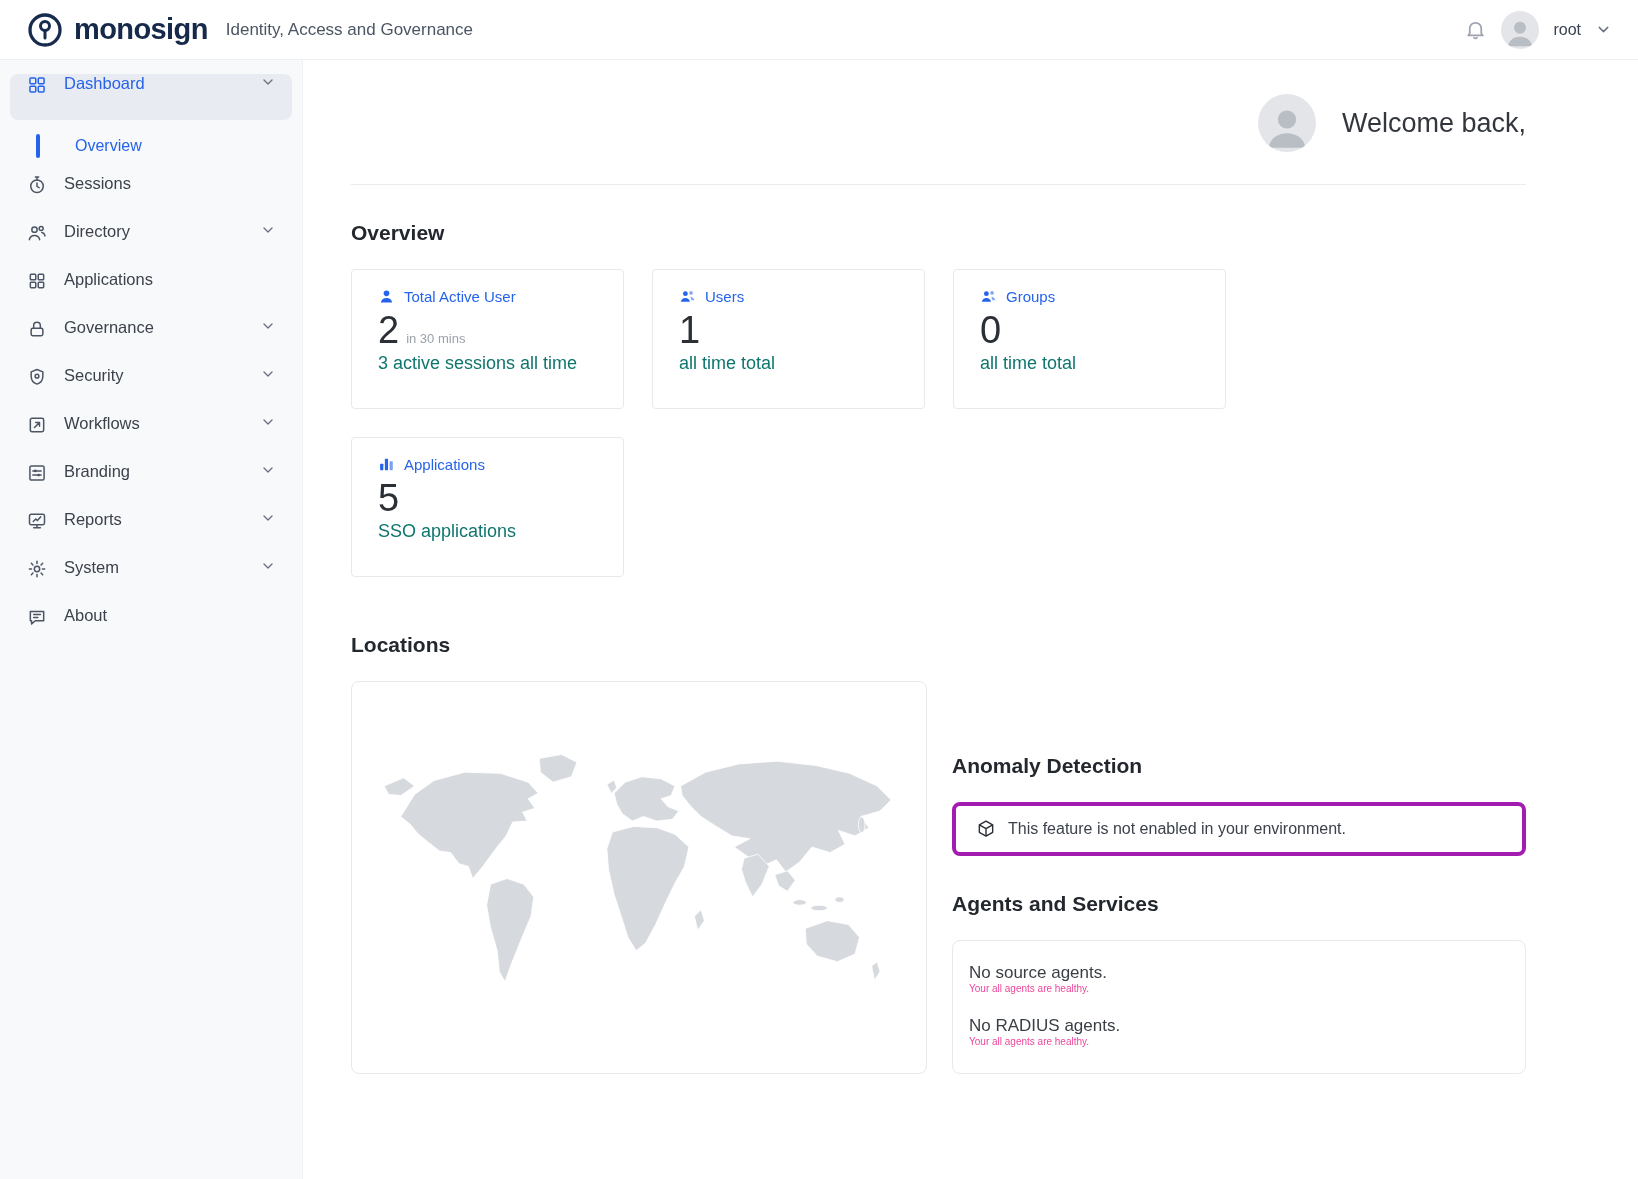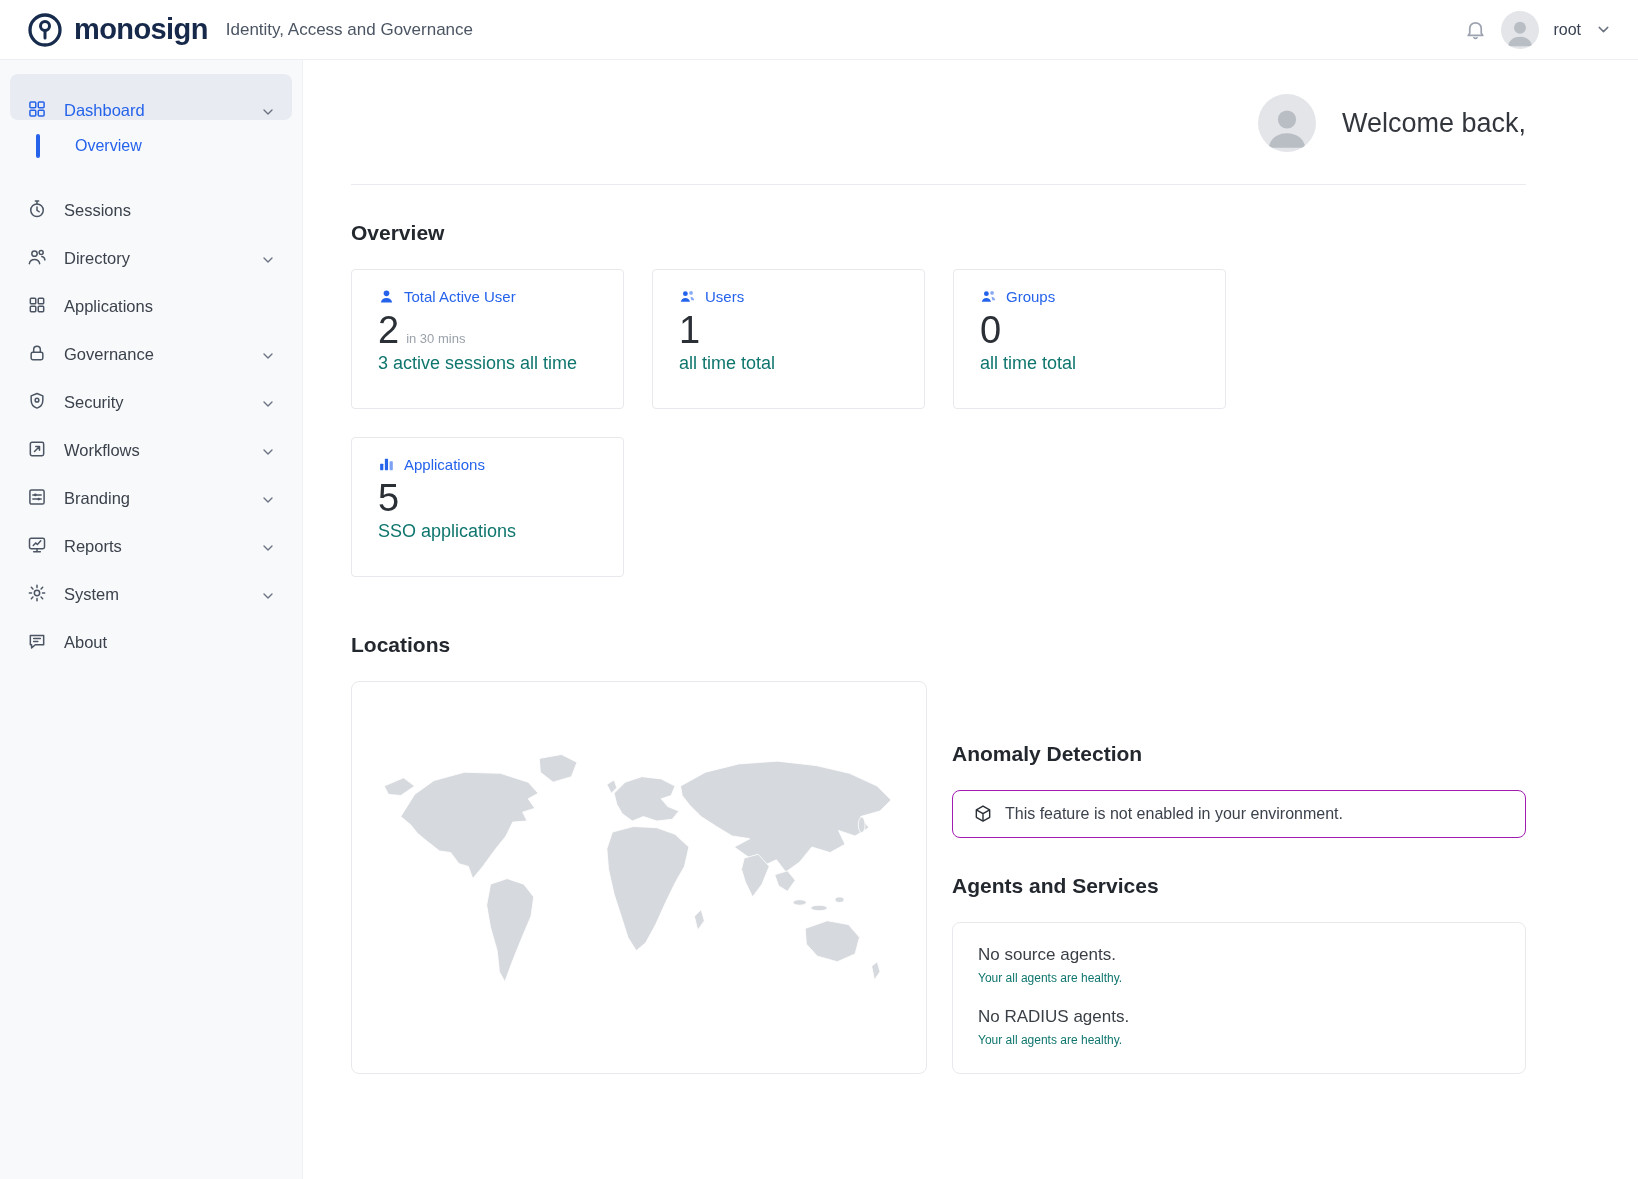--- a/index.html
+++ b/index.html
@@ -14,21 +14,21 @@
   .topbar-right { margin-left:auto; display:flex; align-items:center; gap:14px; }
   .bell { color:#9ca3af; display:flex; cursor:pointer; }
   .avatar-sm { width:38px; height:38px; border-radius:50%; background:#e3e5e9; display:flex; align-items:flex-end; justify-content:center; overflow:hidden; cursor:pointer; }
   .user-name { font-size:16px; color:#374151; }
   .user-chevron { color:#6b7280; display:flex; cursor:pointer; }
 
   
   .layout { display:flex; height:1119px; }
   .sidebar { width:303px; flex-shrink:0; background:#f8f9fb; border-right:1px solid #f0f1f3; padding-top:12px; }
 
-  .nav-item { display:flex; align-items:flex-end; height:46px; margin:2px 10px; padding:0 16px; border-radius:8px; color:#3c424c; font-size:16.5px; gap:16px; cursor:pointer; }
+  .nav-item { display:flex; align-items:flex-start; height:46px; margin:2px 10px; padding:0 16px; border-radius:8px; color:#3c424c; font-size:16.5px; gap:16px; cursor:pointer; }
   .nav-icon { width:22px; height:22px; color:#4b5563; display:flex; align-items:center; justify-content:center; flex-shrink:0; }
   .nav-item.active { background:#e8ebf2; color:#2563eb; font-weight:500; }
   .nav-item.active .nav-icon { color:#2563eb; }
   .nav-chevron { margin-left:auto; color:#6b7280; display:flex; }
   .nav-sub { display:flex; align-items:center; height:44px; margin:4px 10px 6px; padding:0 16px 0 26px; color:#2563eb; font-size:16px; cursor:pointer; }
   .sub-indicator { width:4px; height:24px; border-radius:2px; background:#2563eb; }
   .nav-sub .nav-label { margin-left:35px; }
 
   
   .main { flex:1; padding:34px 112px 40px 48px; background:#fff; }
@@ -48,27 +48,27 @@
   .stat-value { font-size:38px; color:#2b2f36; font-weight:500; line-height:1.15; }
   .stat-suffix { font-size:13px; color:#9aa1aa; }
   .stat-footer { font-size:18px; color:#0f766e; }
 
   .lower { display:flex; gap:25px; margin-top:56px; align-items:flex-end; }
   .col-left { width:576px; flex-shrink:0; }
   .col-right { flex:1; }
   .map-card { border:1px solid #e7e9ed; border-radius:8px; margin-top:24px; height:393px; display:flex; align-items:center; justify-content:center; padding:10px; }
   .map-card svg { width:100%; height:100%; }
 
-  .anomaly-card { border:1px solid #a21caf; border-radius:8px; margin-top:24px; padding:13px 20px; display:flex; align-items:center; gap:12px; font-size:16px; color:#3c424c; }
+  .anomaly-card { border:4px solid #a21caf; border-radius:8px; margin-top:24px; padding:13px 20px; display:flex; align-items:center; gap:12px; font-size:16px; color:#3c424c; }
   .cube-icon { display:flex; color:#2b2f36; flex-shrink:0; }
   .agents-title { margin-top:36px; }
-  .agents-card { border:1px solid #e7e9ed; border-radius:8px; margin-top:24px; padding:22px 25px 26px; }
+  .agents-card { border:1px solid #e7e9ed; border-radius:8px; margin-top:24px; padding:22px 16px 26px; }
   .agent-entry + .agent-entry { margin-top:22px; }
   .agent-heading { font-size:17px; color:#3a3f46; }
-  .agent-detail { font-size:12px; color:#0f766e; margin-top:6px; }
+  .agent-detail { font-size:10px; color:#ec4899; }
 </style>
 </head>
 <body>
 
 <div class="topbar">
   <div class="brand">
     <span class="logo-badge">
       <svg viewBox="0 0 24 24" width="36" height="36" fill="none" stroke="currentColor" stroke-width="2" stroke-linecap="round">
         <circle cx="12" cy="12" r="10" stroke-width="2.2"></circle>
         <circle cx="12" cy="9.4" r="3" stroke-width="2"></circle>

